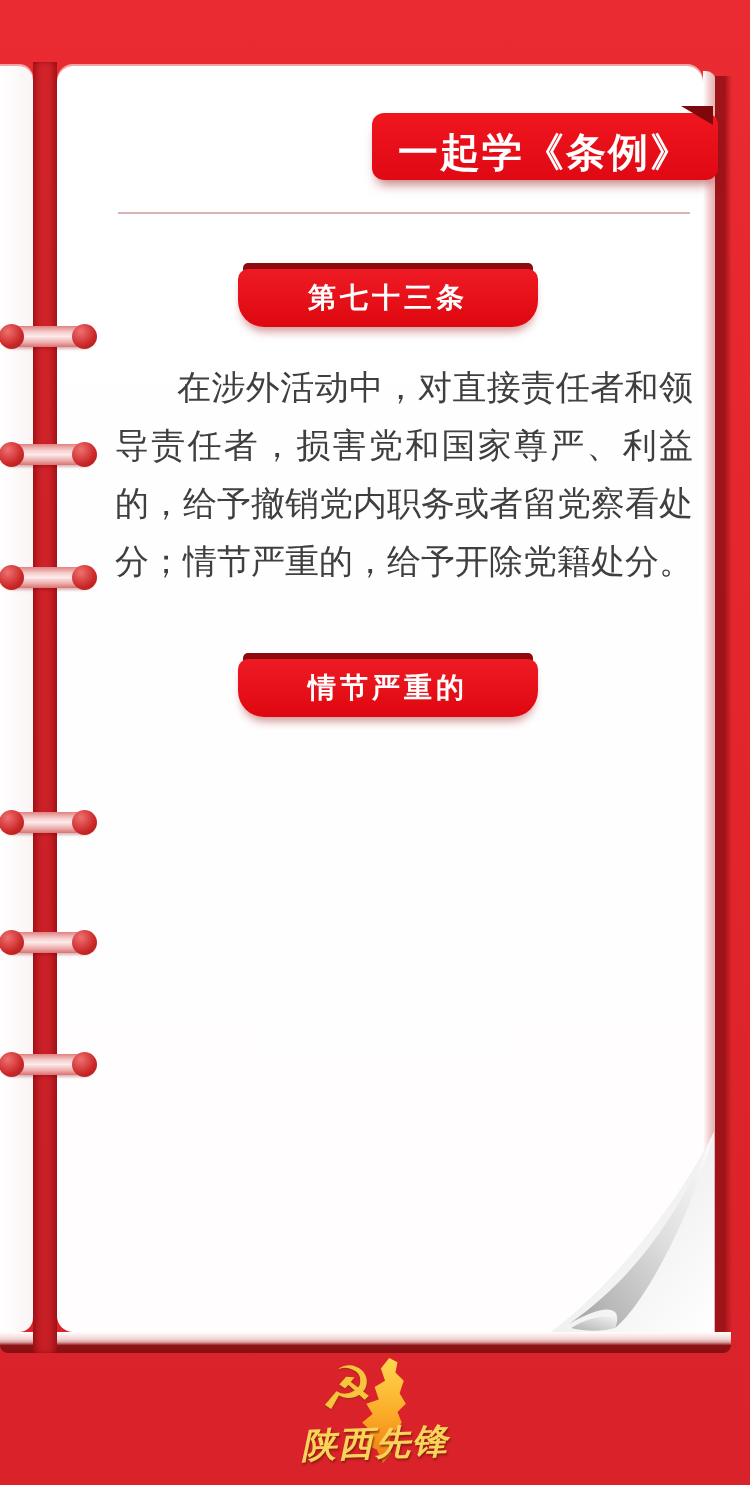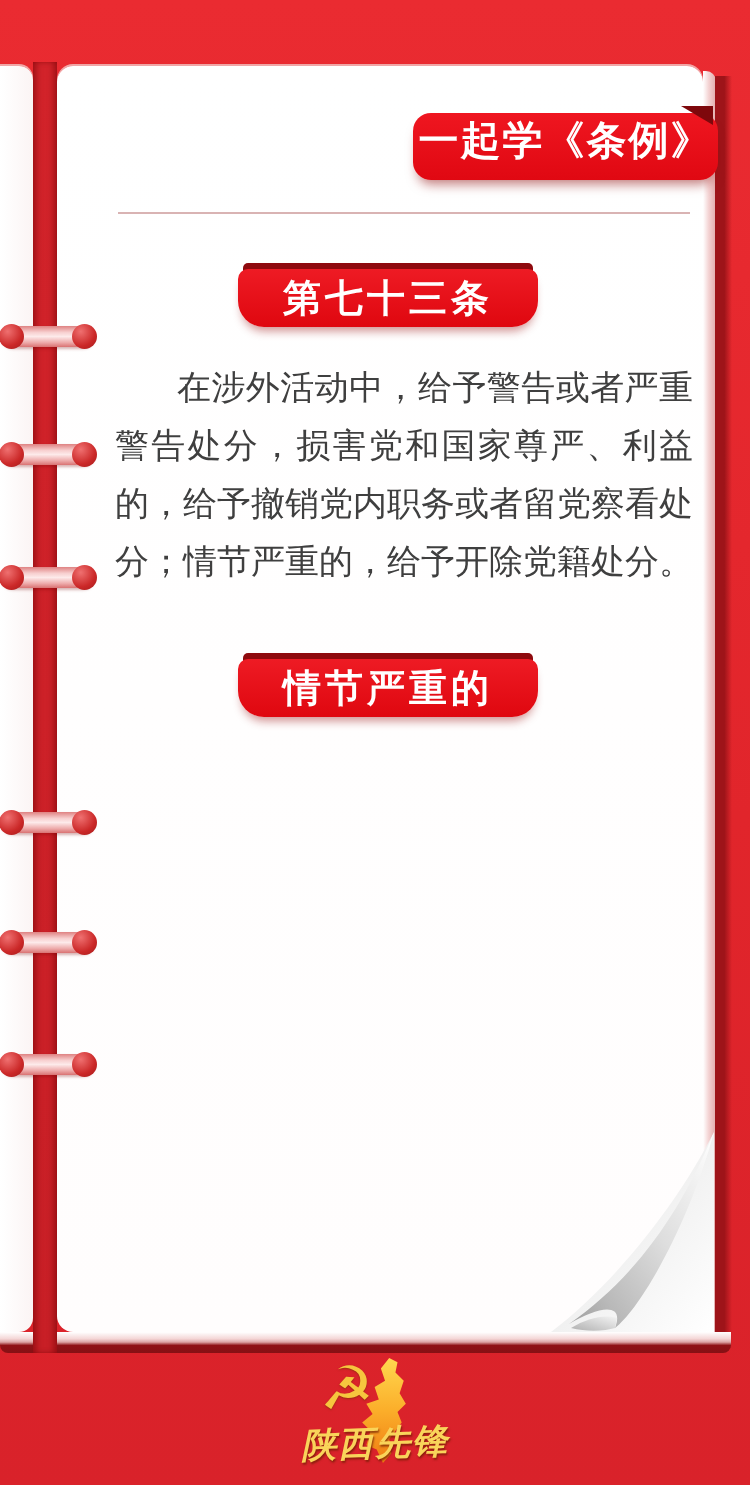--- a/index.html
+++ b/index.html
@@ -54,24 +54,24 @@
   }
   .ring::before,.ring::after{
     content:"";position:absolute;top:-2px;width:25px;height:25px;border-radius:50%;
     background:radial-gradient(circle at 35% 30%,#ef7070,#cb2828 60%,#a31a1a);
   }
   .ring::before{left:-3px}
   .ring::after{right:-3px}
 
   
   .banner{
-    position:absolute;top:47px;right:-15px;width:305px;height:67px;
+    position:absolute;top:47px;right:-15px;width:346px;height:67px;
     background:linear-gradient(180deg,#ef1620,#e00812);
-    border-radius:18px;
-    display:flex;align-items:flex-start;justify-content:center;
+    border-radius:12px;
+    display:flex;align-items:flex-end;justify-content:center;
     box-shadow:0 9px 12px -5px rgba(140,10,10,.55);
     z-index:5;
   }
   .banner .fold{
     position:absolute;top:-7px;right:5px;width:32px;height:19px;
     background:#7e080c;
     clip-path:polygon(0 0,100% 0,100% 100%);
     z-index:-1;
   }
   .banner .banner-text{
@@ -89,21 +89,21 @@
     position:absolute;top:0;left:5px;right:5px;height:20px;
     background:#8e0a0e;border-radius:5px;
   }
   .badge .body{
     position:absolute;top:6px;left:0;right:0;bottom:0;
     background:linear-gradient(180deg,#ee1b24,#df070f);
     border-radius:10px 10px 26px 26px;
     display:flex;align-items:center;justify-content:center;
     box-shadow:0 8px 10px -4px rgba(150,10,10,.45);
   }
-  .badge .body span{color:#fff;font-size:38px;font-weight:bold;letter-spacing:4px;white-space:nowrap;}
+  .badge .body span{color:#fff;font-size:28px;font-weight:bold;letter-spacing:4px;white-space:nowrap;}
   #badge-1{top:197px}
   #badge-2{top:587px}
 
   
   .article-text{
     position:absolute;left:58px;width:578px;margin:0;
     font-size:34px;line-height:58px;color:#3f3f3f;
     text-align:justify;text-indent:62px;letter-spacing:0;
   }
   #para-1{top:292px}
@@ -146,21 +146,21 @@
     </div>
 
     <div class="divider"></div>
 
     <div class="badge" id="badge-1">
       <div class="bar"></div>
       <div class="body">
         <span>第七十三条</span>
       </div>
     </div>
-    <p class="article-text" id="para-1">在涉外活动中，给予警告或者严重警告处分，损害党和国家尊严、利益的，给予撤销党内职务或者留党察看处分；情节严重的，给予开除党籍处分。</p>
+    <p class="article-text" id="para-1">在涉外活动中，对直接责任者和领导责任者，损害党和国家尊严、利益的，给予撤销党内职务或者留党察看处分；情节严重的，给予开除党籍处分。</p>
 
     <div class="badge" id="badge-2">
       <div class="bar"></div>
       <div class="body">
         <span>情节严重的</span>
       </div>
     </div>
 
     <div class="curl">
       <svg width="175" height="200" viewBox="0 0 175 200" xmlns="http://www.w3.org/2000/svg">

